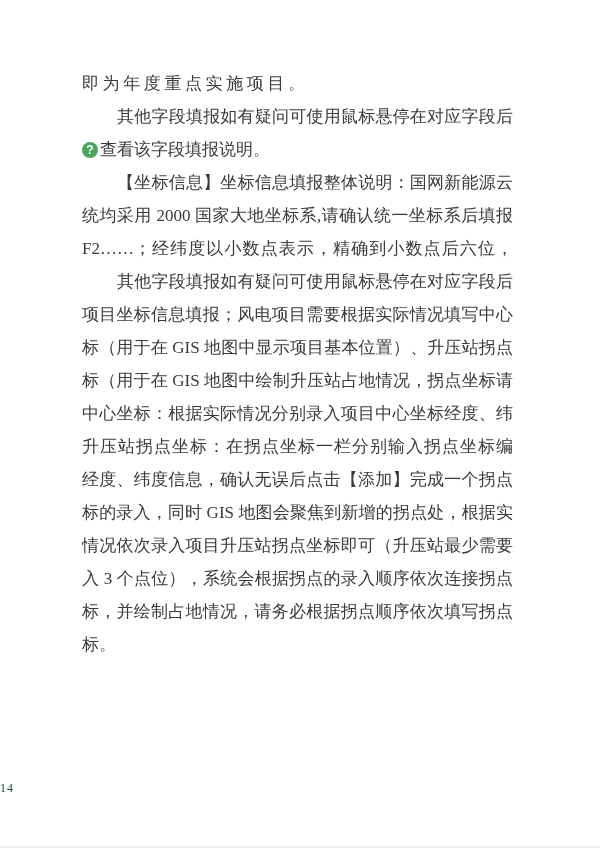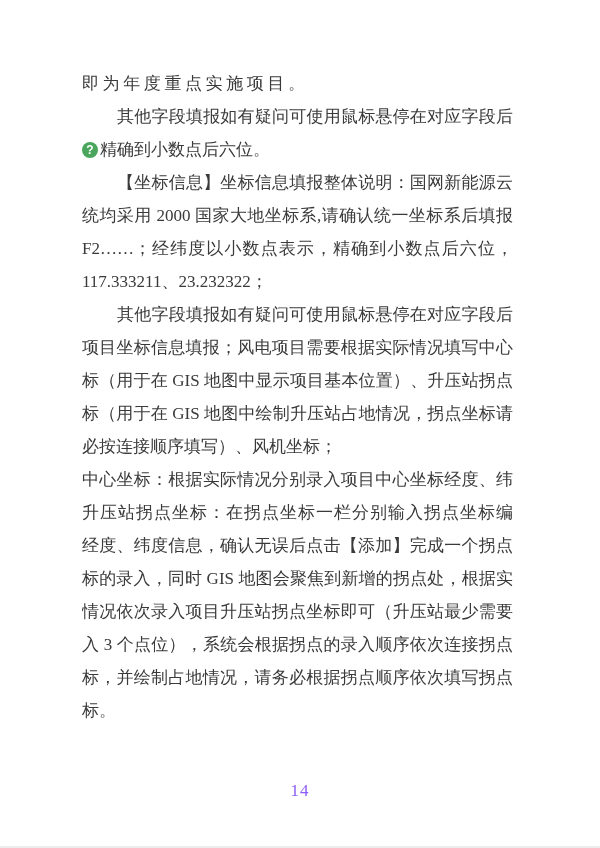--- a/index.html
+++ b/index.html
@@ -58,49 +58,46 @@
     font-size: 12px;
     font-weight: bold;
     line-height: 16px;
     text-align: center;
   }
   .footer {
     position: absolute;
     left: 0;
     right: 0;
     top: 781px;
-    text-align: center;
-    font-size: 17px;
-    color: #8b5cf6;
+    font-size: 12px;
+    color: #14532d;
     letter-spacing: 1px;
   }
 </style>
 </head>
 <body>
 
 <div class="page">
   <div class="content">
 
     <div class="line spread">即为年度重点实施项目。</div>
     <div class="line indent just">其他字段填报如有疑问可使用鼠标悬停在对应字段后</div>
 
     <div class="line icon-line">
       <span class="help-icon">?</span>
-      <span>精确到小数点后六位。</span>
+      <span>查看该字段填报说明。</span>
     </div>
 
     <div class="line indent just">【坐标信息】坐标信息填报整体说明：国网新能源云系</div>
     <div class="line just">统均采用 2000 国家大地坐标系,请确认统一坐标系后填报经</div>
     <div class="line just">F2……；经纬度以小数点表示，精确到小数点后六位，如：</div>
-    <div class="line">117.333211、23.232322；</div>
     <div class="line indent just">其他字段填报如有疑问可使用鼠标悬停在对应字段后</div>
     <div class="line just">项目坐标信息填报；风电项目需要根据实际情况填写中心坐</div>
     <div class="line just">标（用于在 GIS 地图中显示项目基本位置）、升压站拐点坐</div>
     <div class="line just">标（用于在 GIS 地图中绘制升压站占地情况，拐点坐标请务</div>
-    <div class="line">必按连接顺序填写）、风机坐标；</div>
     <div class="line just">中心坐标：根据实际情况分别录入项目中心坐标经度、纬度、</div>
     <div class="line just">升压站拐点坐标：在拐点坐标一栏分别输入拐点坐标编号、</div>
     <div class="line just">经度、纬度信息，确认无误后点击【添加】完成一个拐点坐</div>
     <div class="line just">标的录入，同时 GIS 地图会聚焦到新增的拐点处，根据实际</div>
     <div class="line just">情况依次录入项目升压站拐点坐标即可（升压站最少需要录</div>
     <div class="line just">入 3 个点位），系统会根据拐点的录入顺序依次连接拐点坐</div>
     <div class="line just">标，并绘制占地情况，请务必根据拐点顺序依次填写拐点坐</div>
     <div class="line">标。</div>
 
   </div>

